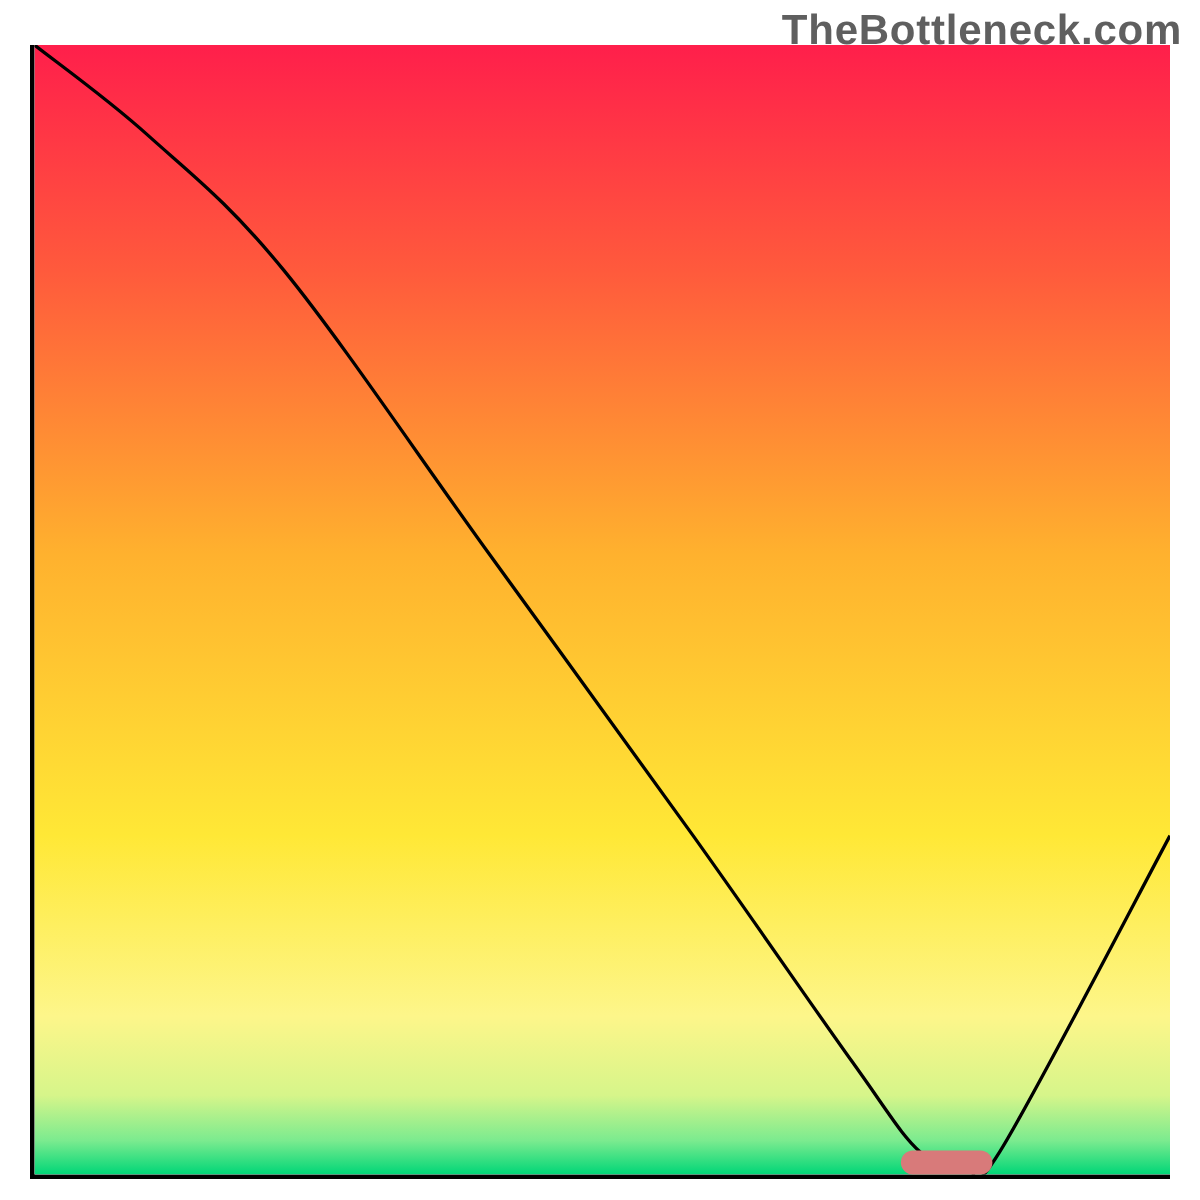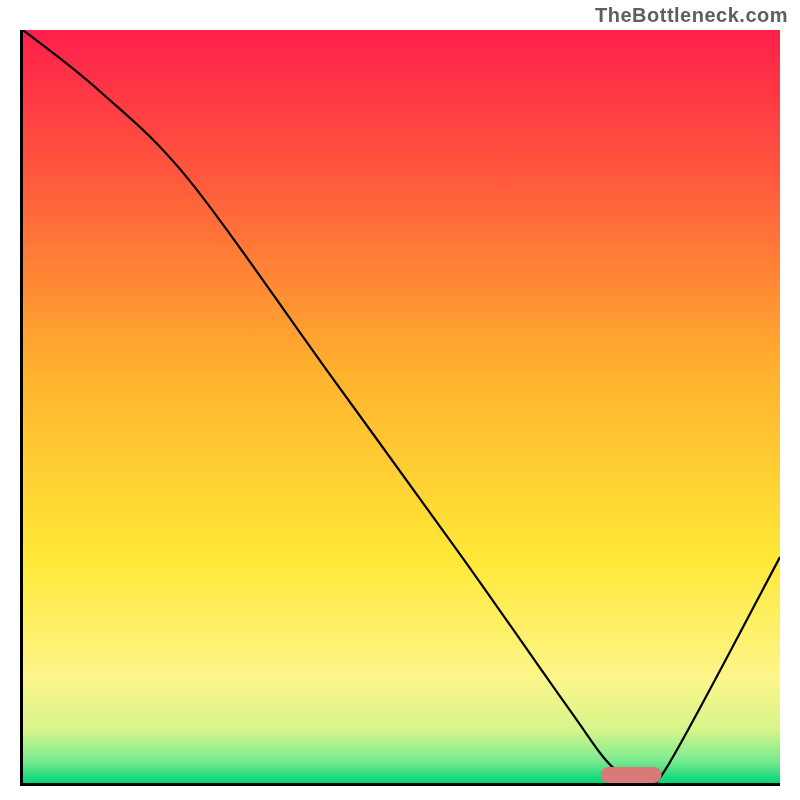--- a/index.html
+++ b/index.html
@@ -7,21 +7,21 @@
     width: 800px;
     height: 800px;
     background: #ffffff;
     font-family: Arial, Helvetica, sans-serif;
     position: relative;
   }
   .watermark {
     position: absolute;
     top: 4px;
     right: 12px;
-    font-size: 20px;
+    font-size: 28px;
     font-weight: 600;
     color: #5f5f5f;
     letter-spacing: 0.5px;
     z-index: 10;
     text-align: right;
   }
   .plot-frame {
     position: absolute;
     left: 20px;
     top: 30px;

